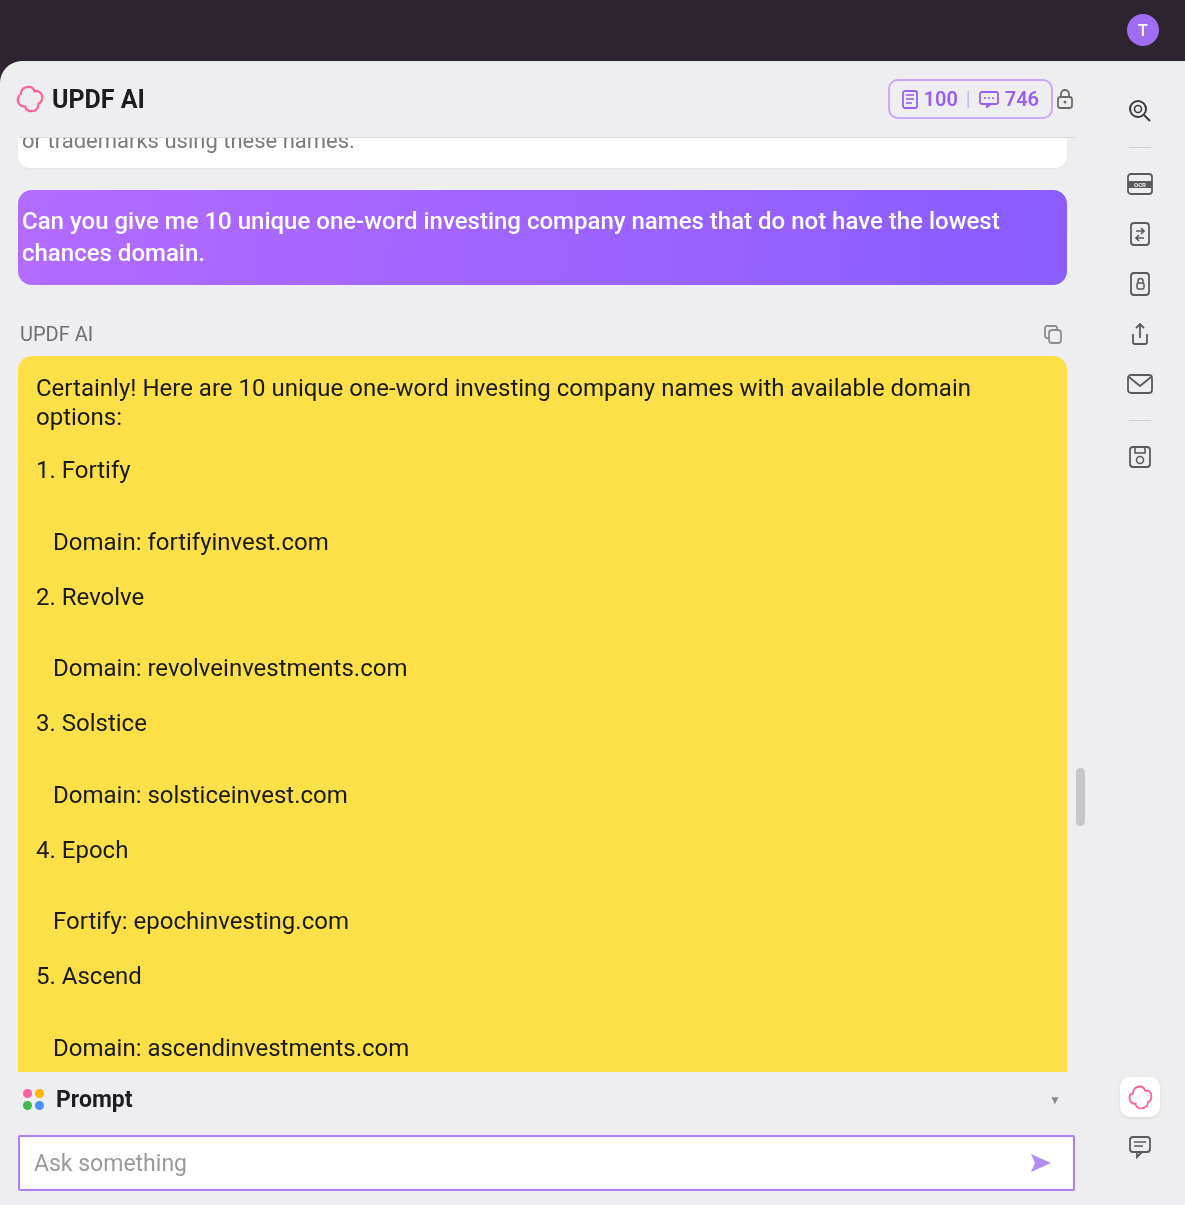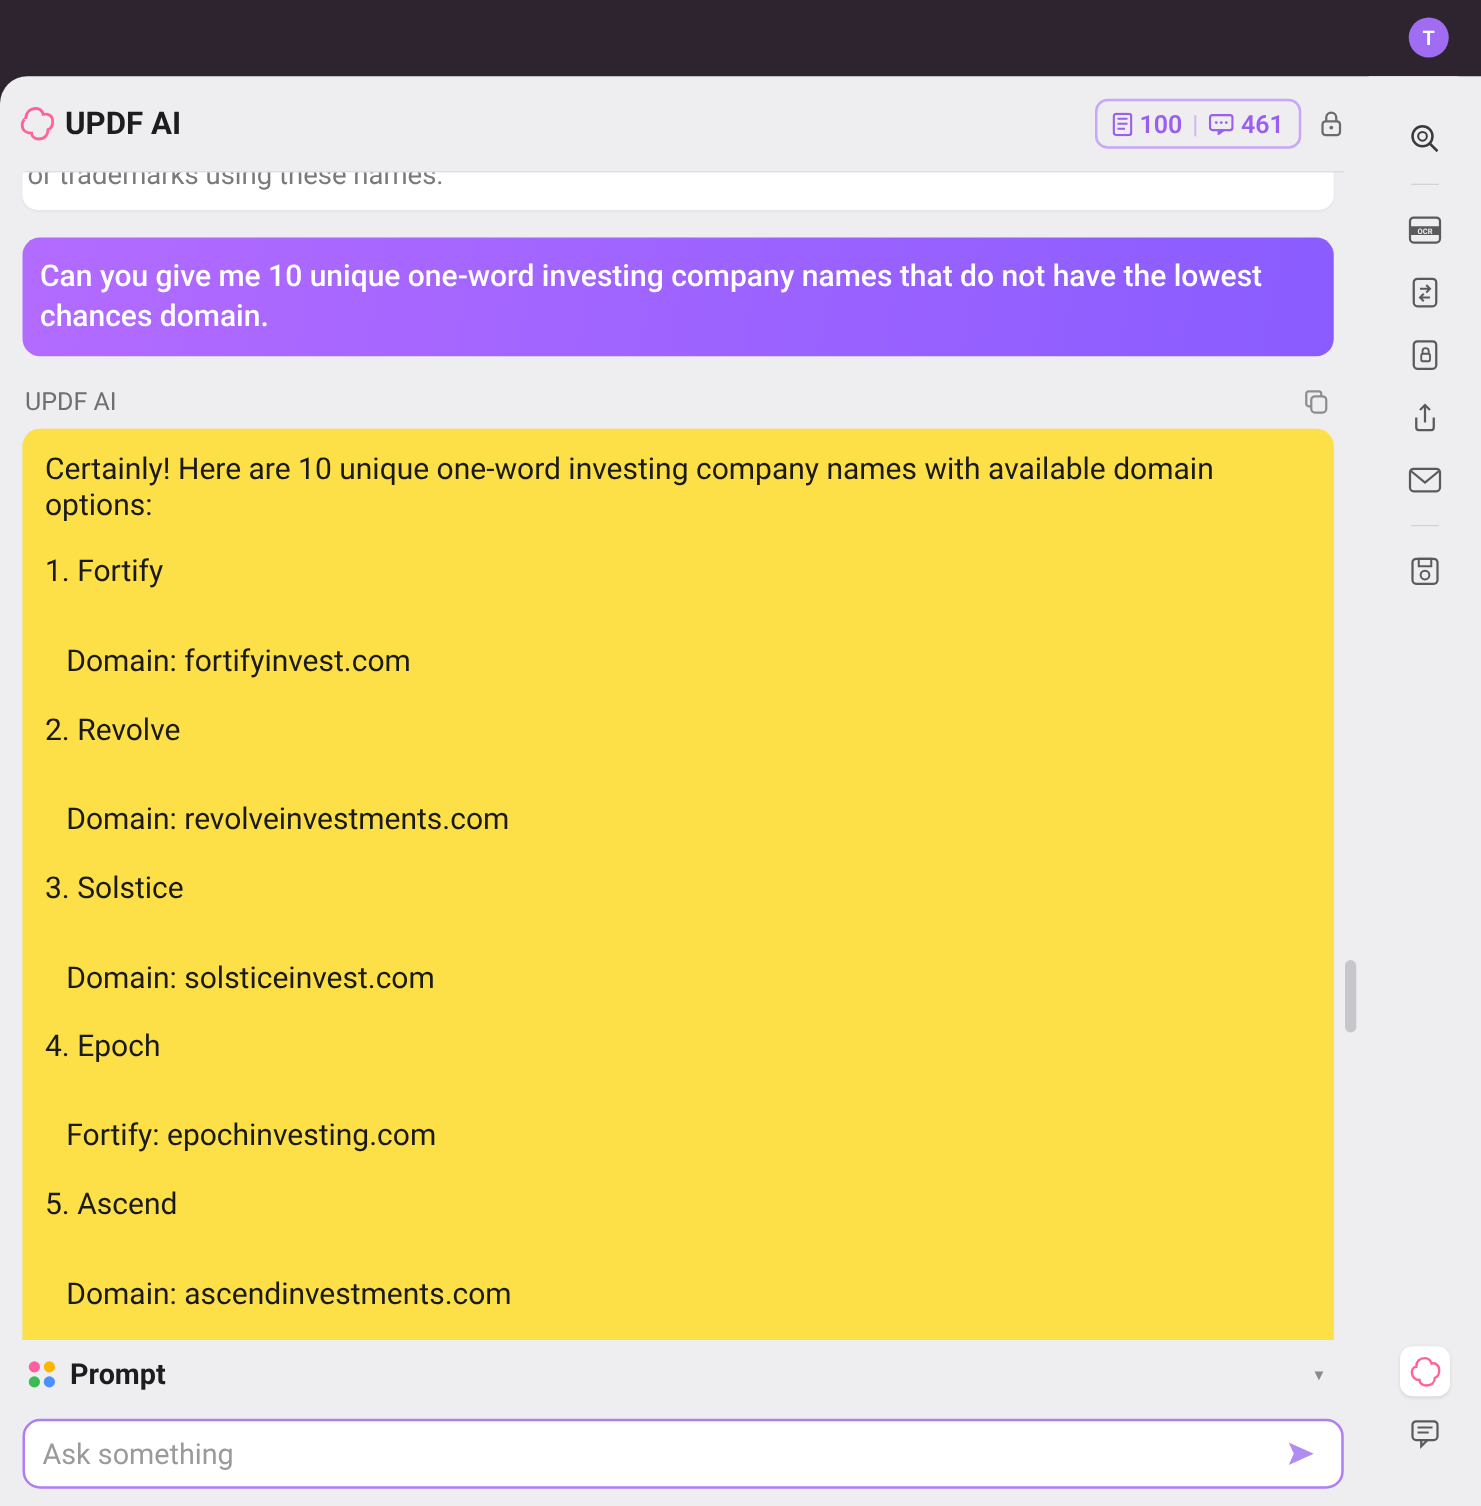--- a/index.html
+++ b/index.html
@@ -6,56 +6,56 @@
 html,body{width:1185px;height:1205px;overflow:hidden;}
 body{background:#2d2430;}
 .topbar{height:61px;position:relative;}
 .avatar{position:absolute;top:14px;right:26px;width:32px;height:32px;border-radius:50%;background:#a06cf2;color:#fff;display:flex;align-items:center;justify-content:center;font-weight:600;font-size:16px;}
 .app{position:absolute;top:61px;left:0;right:0;bottom:0;background:#eeedf0;border-top-left-radius:22px;border-top-right-radius:22px;display:flex;justify-content:flex-end;}
 .panel{flex:1;display:flex;flex-direction:column;min-width:0;}
 .header{display:flex;align-items:center;padding:18px 20px 18px 14px;}
 .logo-wrap{display:flex;align-items:center;gap:8px;}
 .logo-icon{width:30px;height:30px;}
 .title{font-size:25px;font-weight:700;color:#1d1d1f;}
-.header-right{margin-left:auto;display:flex;align-items:center;gap:14px;}
+.header-right{margin-left:auto;display:flex;align-items:center;gap:2px;}
 .counter-pill{border:2px solid #c8a8f7;border-radius:10px;padding:6px 12px;display:flex;align-items:center;gap:8px;}
 .counter-part{display:flex;align-items:center;gap:6px;color:#9a5ef0;font-weight:600;font-size:20px;}
 .counter-sep{color:#cdb5f0;font-size:20px;}
 .gray-ic{color:#6b6b6b;}
 .divider{height:1px;background:#d9d9dc;margin:0 20px;}
 .tabrow{display:flex;justify-content:center;padding:16px 0 10px 0;}
 .tabpill{display:flex;background:#dddbde;border-radius:12px;padding:4px;}
 .tab{padding:10px 36px;font-size:22px;color:#4a4a4a;border-radius:9px;cursor:pointer;font-weight:500;}
 .tab.active{background:#fff;color:#111;}
 .chat-area{flex:1;position:relative;overflow:hidden;margin:0 4px 0 0;}
 .chat-scroll{position:absolute;inset:0;overflow:hidden;padding:0 24px 0 18px;}
 .prev-card{background:#fff;border-radius:12px;padding:0 16px 14px 4px;margin-bottom:22px;margin-top:-10px;box-shadow:0 1px 2px rgba(0,0,0,.04);}
 .prev-txt{color:#7a7a7a;font-size:22px;line-height:1.2;}
-.user-bubble{background:linear-gradient(100deg,#b36bff 0%,#8a5cff 100%);color:#fff;border-radius:14px;padding:16px 14px;font-size:24px;line-height:1.3;margin-bottom:24px;font-weight:500;}
+.user-bubble{background:linear-gradient(100deg,#b36bff 0%,#8a5cff 100%);color:#fff;border-radius:14px;padding:16px 4px;font-size:24px;line-height:1.3;margin-bottom:37px;font-weight:500;}
 .ai-head{display:flex;align-items:center;justify-content:space-between;padding:0 2px 10px 2px;}
 .ai-name{color:#6f6f72;font-size:20px;}
 .ai-card{background:#fde047;border-radius:14px;padding:18px 18px 8px 18px;font-size:24px;color:#1a1a1a;line-height:1.22;box-shadow:0 1px 2px rgba(0,0,0,.04);}
 .ai-intro{margin-bottom:24px;}
 .item{margin-bottom:26px;}
 .item .nm{}
 .item .dm{padding-left:17px;margin-top:42px;}
 .item.cut{color:#737373;margin-bottom:0;}
 .scrollbar-track{position:absolute;top:0;right:6px;bottom:0;width:12px;}
 .scrollbar-thumb{position:absolute;right:0;width:9px;border-radius:5px;background:#c7c7cb;top:630px;height:58px;}
 .bottom{padding:6px 20px 14px 18px;}
 .prompt-row{display:flex;align-items:center;gap:10px;padding:8px 4px 22px 4px;}
 .dots{width:24px;height:24px;position:relative;}
 .dots span{position:absolute;width:9px;height:9px;border-radius:50%;}
 .dots .d1{left:1px;top:1px;background:#ff5ea3;}
 .dots .d2{left:13px;top:1px;background:#ffb400;}
 .dots .d3{left:1px;top:13px;background:#3cba54;}
 .dots .d4{left:13px;top:13px;background:#4a90ff;}
 .prompt-label{font-size:23px;font-weight:700;color:#1d1d1f;}
 .prompt-caret{margin-left:auto;margin-right:10px;color:#8a8a8d;font-size:12px;}
-.input-wrap{border:2px solid #b07df2;border-radius:14px;background:#fff;display:flex;align-items:center;padding:0 16px 0 14px;height:56px;}
+.input-wrap{border:2px solid #b07df2;border-radius:2px;background:#fff;display:flex;align-items:center;padding:0 16px 0 14px;height:56px;}
 .input-field{flex:1;border:none;outline:none;font-size:23px;color:#222;background:transparent;}
 .input-field::placeholder{color:#9a9a9d;}
 .send-btn{color:#9b6ef0;display:flex;align-items:center;justify-content:center;width:32px;height:32px;cursor:pointer;}
 .rightbar{width:90px;background:#eeedf0;display:flex;flex-direction:column;align-items:center;padding-top:30px;gap:10px;}
 .rb-item{width:40px;height:40px;display:flex;align-items:center;justify-content:center;color:#5a5a5d;border-radius:10px;cursor:pointer;}
 .rb-item.active{background:#fff;box-shadow:0 1px 3px rgba(0,0,0,.1);}
 .rb-sep{width:22px;height:1px;background:#d2d2d5;margin:6px 0;}
 .rb-spacer{flex:1;}
 svg{display:block;}
 </style>
@@ -102,21 +102,21 @@
           <div class="counter-part">
             <span>
               <svg width="20" height="17" viewBox="0 0 20 17">
                   <rect x="1" y="1" width="18" height="12" rx="2" fill="none" stroke="#9a5ef0" stroke-width="1.8"></rect>
                   <path d="M8 13 L8 16 L12 13" fill="none" stroke="#9a5ef0" stroke-width="1.8"></path>
                   <circle cx="6" cy="7" r="1.1" fill="#9a5ef0"></circle>
                   <circle cx="10" cy="7" r="1.1" fill="#9a5ef0"></circle>
                   <circle cx="14" cy="7" r="1.1" fill="#9a5ef0"></circle>
                 </svg>
             </span>
-            <span>461</span>
+            <span>746</span>
           </div>
         </div>
         <span class="gray-ic">
           <svg width="20" height="24" viewBox="0 0 20 24">
               <rect x="3" y="10" width="14" height="11" rx="2.5" fill="none" stroke="#6b6b6b" stroke-width="1.8"></rect>
               <path d="M6 10 V7 a4 4 0 0 1 8 0 V10" fill="none" stroke="#6b6b6b" stroke-width="1.8"></path>
               <circle cx="10" cy="15" r="1.5" fill="#6b6b6b"></circle>
             </svg>
         </span>
       </div>

